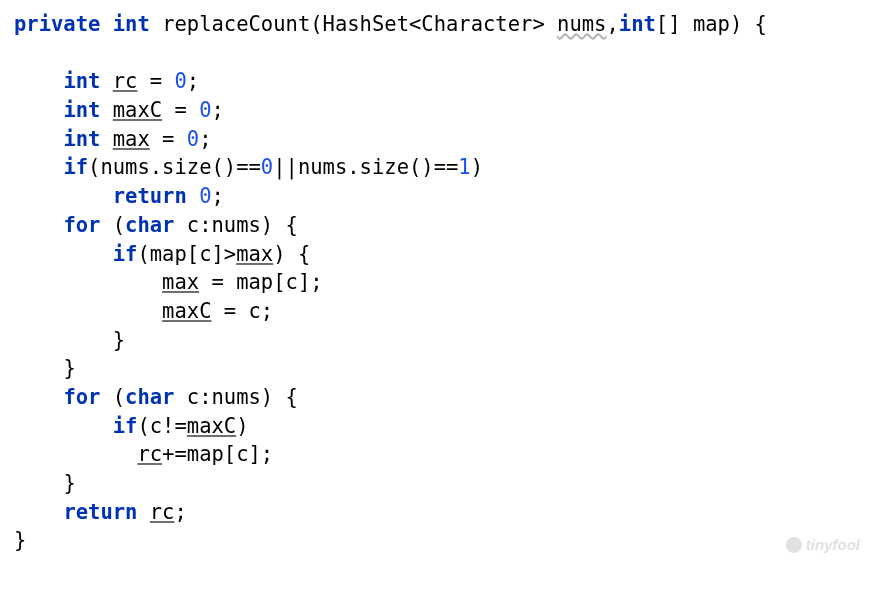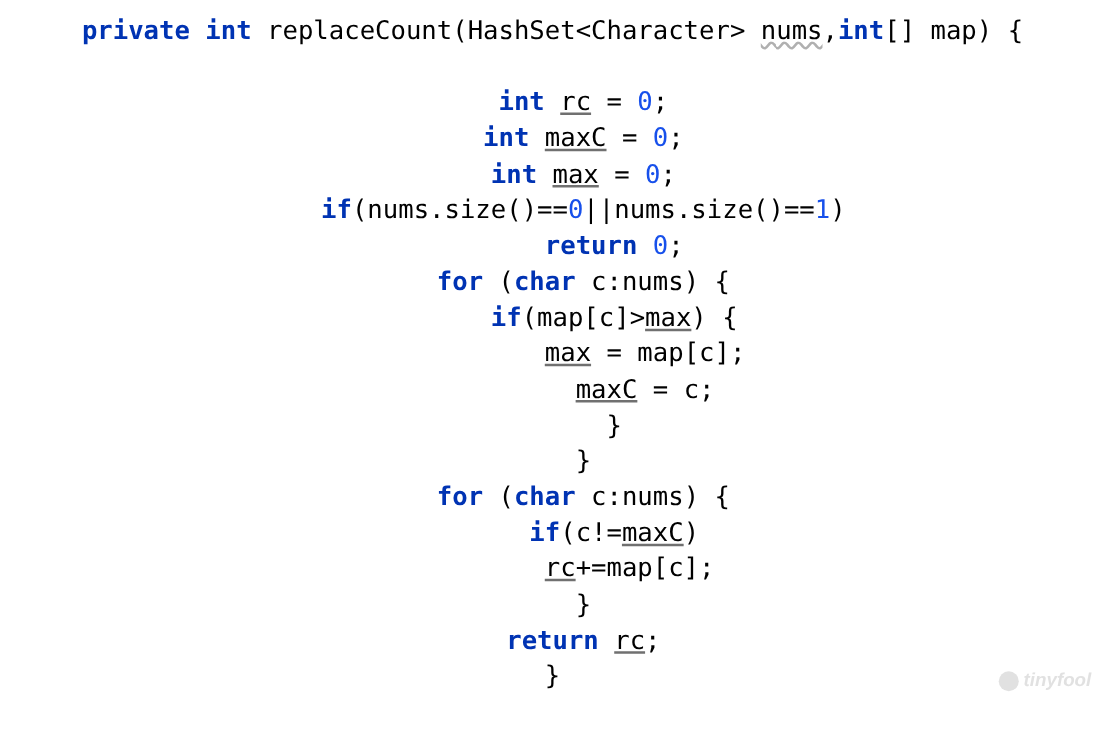--- a/index.html
+++ b/index.html
@@ -7,28 +7,28 @@
     padding: 10px 14px;
     background: #ffffff;
     font-family: "Menlo", "Consolas", "DejaVu Sans Mono", monospace;
     font-size: 20.5px;
     line-height: 1.40;
     color: #000000;
     width: 884px;
     box-sizing: border-box;
     position: relative;
   }
-  .code-block { white-space: pre; text-align: center; }
+  .code-block { white-space: pre; }
   .kw   { color: #0033b3; font-weight: bold; }
   .num  { color: #1750eb; }
   .warn { text-decoration: underline; text-decoration-style: wavy; text-decoration-color: #b0b0b0; }
   .und  { text-decoration: underline; text-decoration-color: #707070; }
   .watermark {
     position: absolute;
-    right: 11px;
+    right: 24px;
     bottom: 10px;
     color: rgba(200,200,200,0.55);
     font-style: italic;
     font-family: sans-serif;
     font-size: 15px;
     display: flex;
     align-items: center;
     gap: 4px;
     font-weight: 600;
   }

